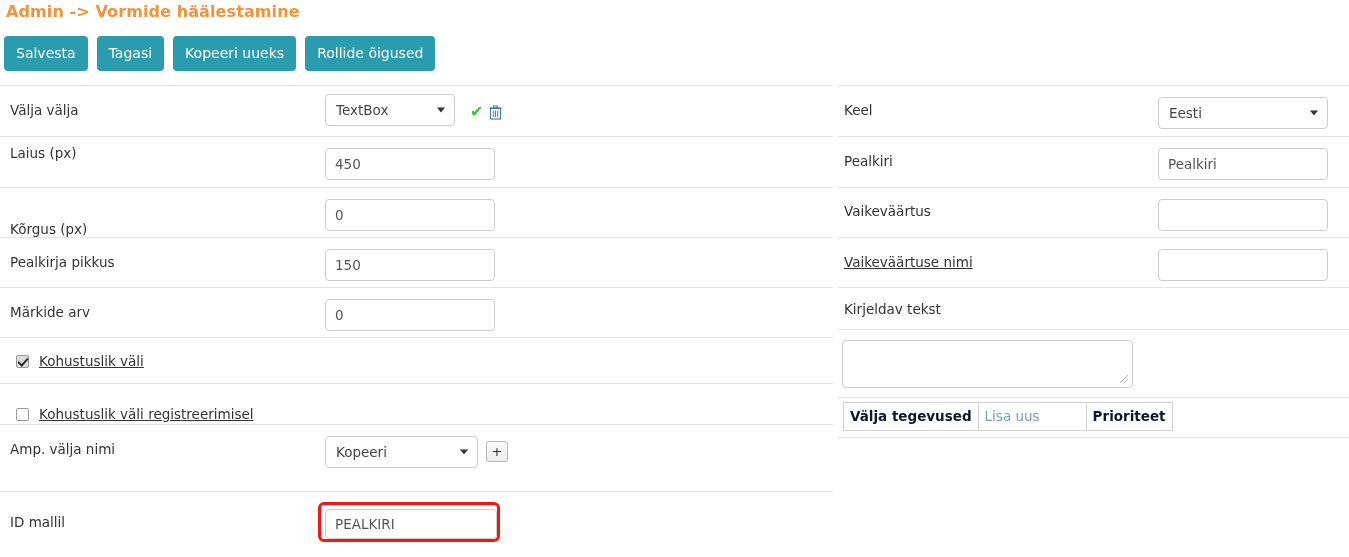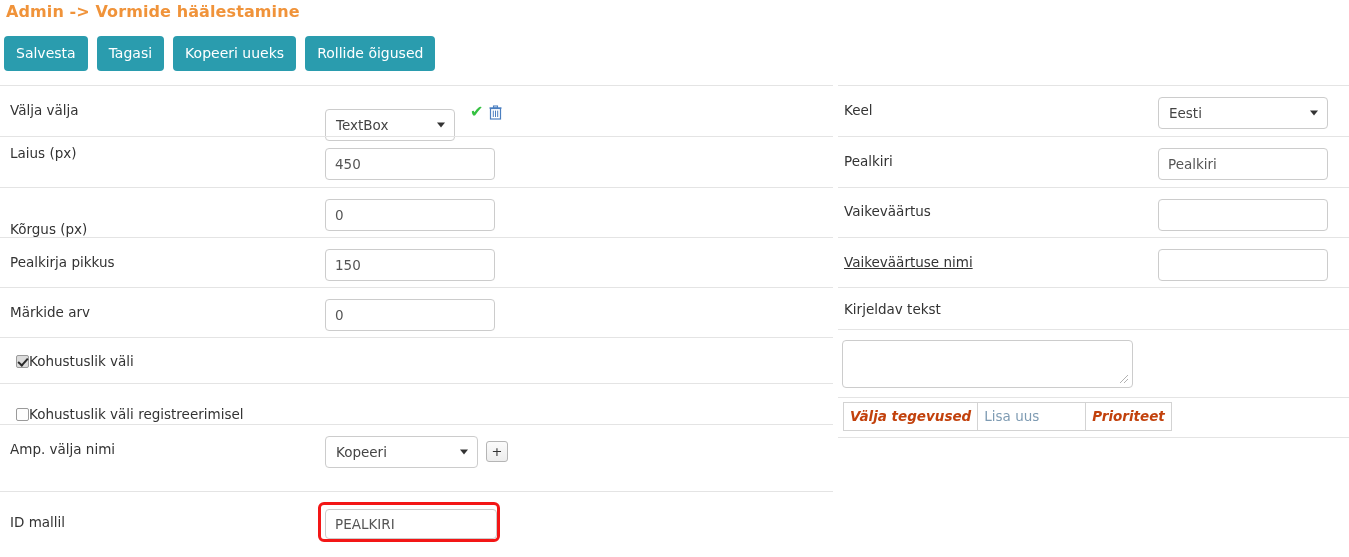--- a/index.html
+++ b/index.html
@@ -146,20 +146,22 @@
     width: 13px; height: 15px;
     cursor: pointer;
   }
 
   
   .cbwrap {
     position: absolute;
     left: 16px;
     display: flex;
     align-items: center;
+    gap: 10px;
+    text-decoration: underline;
   }
   .cbox {
     width: 13px; height: 13px;
     box-sizing: border-box;
     border: 1px solid #9a9a9a;
     border-radius: 2px;
     background: #fdfdfd;
     position: relative;
     cursor: pointer;
     flex: none;
@@ -254,40 +256,40 @@
     top: 4px;
     border-collapse: collapse;
     font-size: 13.5px;
   }
   .act-table td {
     border: 1px solid #d3d3d3;
     padding: 3px 6px 4px 6px;
     height: 20px;
     white-space: nowrap;
   }
-  .act-th { font-weight: bold; color: #c2410c; font-style: italic; }
+  .act-th { font-weight: bold; color: #0f172a; }
   .act-link { color: #7e9bb3; cursor: pointer; min-width: 95px; }
 </style>
 </head>
 <body>
 
 <div class="page-title">Admin -&gt; Vormide häälestamine</div>
 
 <div class="toolbar">
   <button class="tb-btn">Salvesta</button>
   <button class="tb-btn">Tagasi</button>
   <button class="tb-btn">Kopeeri uueks</button>
   <button class="tb-btn">Rollide õigused</button>
 </div>
 
 <div class="col col-left">
 
   <div class="row" style="height:51px;">
     <div class="lbl" style="top:16px;">Välja välja</div>
-    <div class="sel" style="top:23px;padding-left:48px;">
+    <div class="sel" style="top:8px;padding-left:48px;">
       <span class="sel-val">TextBox</span>
       <span class="caret"></span>
     </div>
     <div class="icon-ok" style="top:18px;">✔</div>
     <div class="icon-trash" style="top:19px;">
       <svg width="13" height="15" viewBox="0 0 13 15" xmlns="http://www.w3.org/2000/svg">
         <rect x="1.5" y="3.5" width="10" height="10.5" fill="none" stroke="#4b7fc0" stroke-width="1.2"></rect>
         <line x1="0.5" y1="3" x2="12.5" y2="3" stroke="#4b7fc0" stroke-width="1.4"></line>
         <rect x="4.5" y="1" width="4" height="2" fill="none" stroke="#4b7fc0" stroke-width="1.1"></rect>
         <line x1="4.3" y1="5.6" x2="4.3" y2="12" stroke="#4b7fc0" stroke-width="1"></line>

